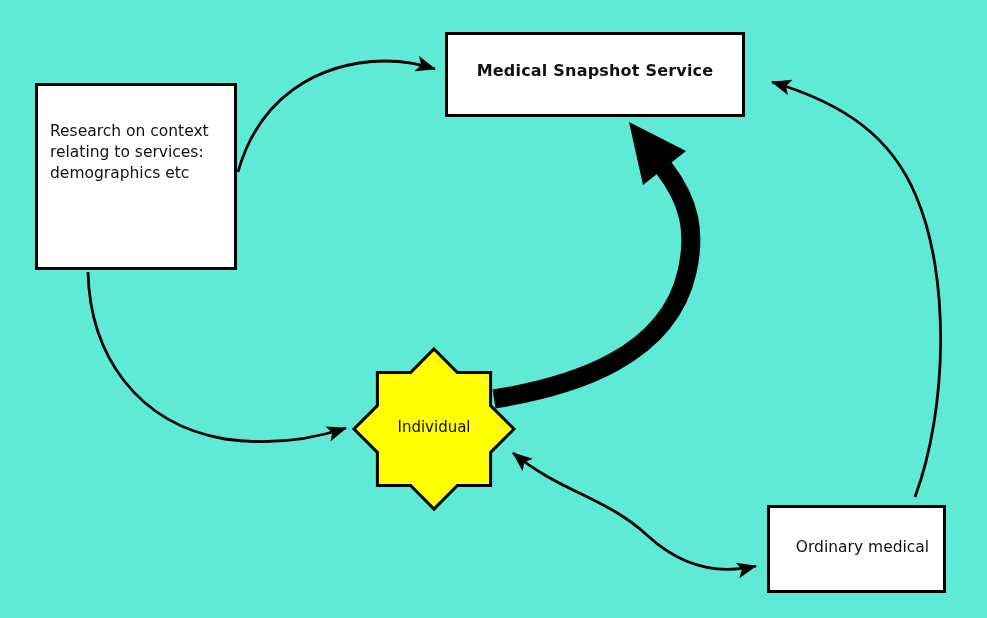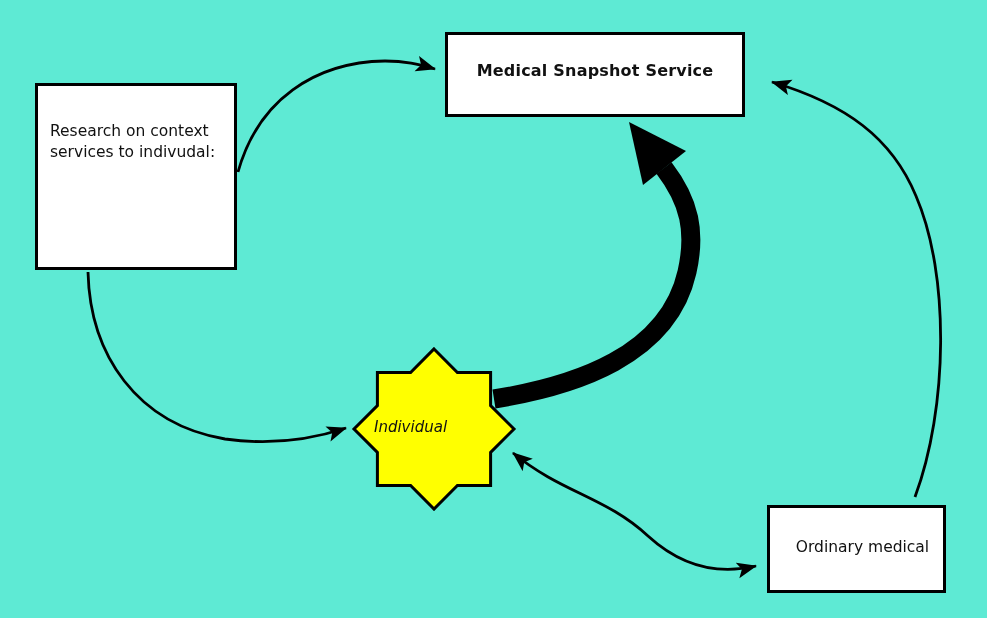--- a/index.html
+++ b/index.html
@@ -60,24 +60,23 @@
     font-size: 15.5px;
     line-height: 21px;
     padding-bottom: 4px;
     padding-left: 12px;
   }
   .star-label {
     position: absolute;
     left: 374px;
     top: 418px;
     width: 120px;
-    text-align: left;
+    text-align: center;
     font-size: 15px;
     color: #111111;
-    font-style: italic;
   }
   svg .thin {
     fill: none;
     stroke: #000000;
     stroke-width: 2.8px;
   }
   svg .thick-band {
     fill: none;
     stroke: #000000;
     stroke-width: 19px;
@@ -117,21 +116,22 @@
 
     <polygon class="star-outline" points="434,349 457.4,372.5 490.6,372.4 490.6,405.6 514,429 490.6,452.4 490.6,485.6 457.4,485.5 434,509 410.6,485.5 377.4,485.6 377.4,452.4 354,429 377.4,405.6 377.4,372.4 410.6,372.5" fill="#ffff00"></polygon>
   </svg>
 
   <div class="box service">
     <span>Medical Snapshot Service</span>
   </div>
 
   <div class="box research">
     <div>Research on context</div>
-    <div>services to indivudal:</div>
+    <div>relating to services:</div>
+    <div>demographics etc</div>
   </div>
 
   <div class="box ordinary">
     <div>Ordinary medical</div>
   </div>
 
   <div class="star-label">Individual</div>
 
 </div>
 

